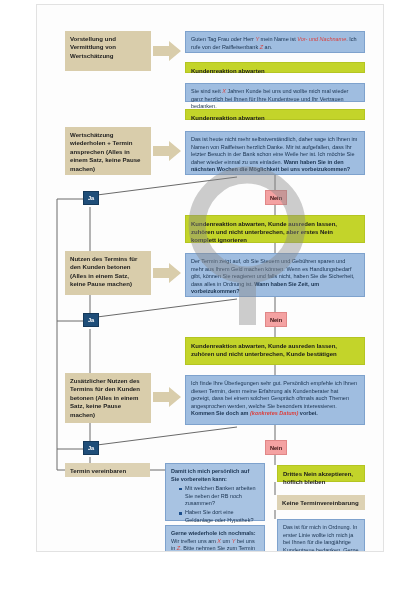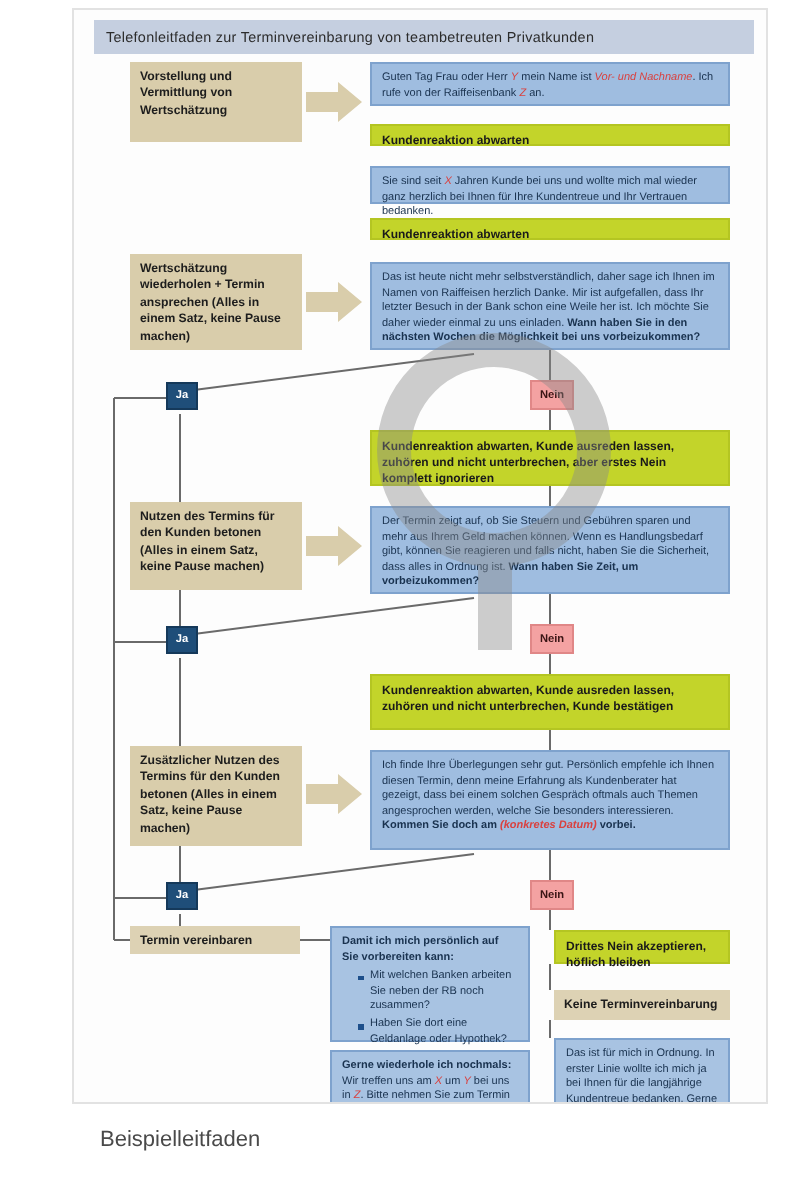--- a/index.html
+++ b/index.html
@@ -64,23 +64,20 @@
   .caption{position:absolute;left:50px;top:564px;font-size:11px;color:#4a4a4a;}
 </style>
 </head>
 <body>
 
 <div class="page">
 
   <div class="slide">
     <div class="slide-inner">
 
-      <div class="header">
-        <span>Telefonleitfaden zur Terminvereinbarung von teambetreuten Privatkunden</span>
-      </div>
 
       <div class="canvas">
 
         <svg class="diag">
           <g stroke="#6a6a6a" stroke-width="1" fill="none">
 
             <line x1="238" y1="35" x2="238" y2="43"></line>
             <line x1="238" y1="56" x2="238" y2="65"></line>
             <line x1="238" y1="82" x2="238" y2="91"></line>
             <line x1="238" y1="104" x2="238" y2="112"></line>
@@ -220,15 +217,14 @@
       </div>
 
       <svg class="watermark" viewBox="0 0 136 165">
         <circle cx="62" cy="62" r="50" fill="none" stroke="#8a8a8a" stroke-width="17"></circle>
         <rect x="54" y="104" width="17" height="58" fill="#8a8a8a"></rect>
       </svg>
 
     </div>
   </div>
 
-  <div class="caption">Beispielleitfaden</div>
 
 </div>
 
 </body></html>

